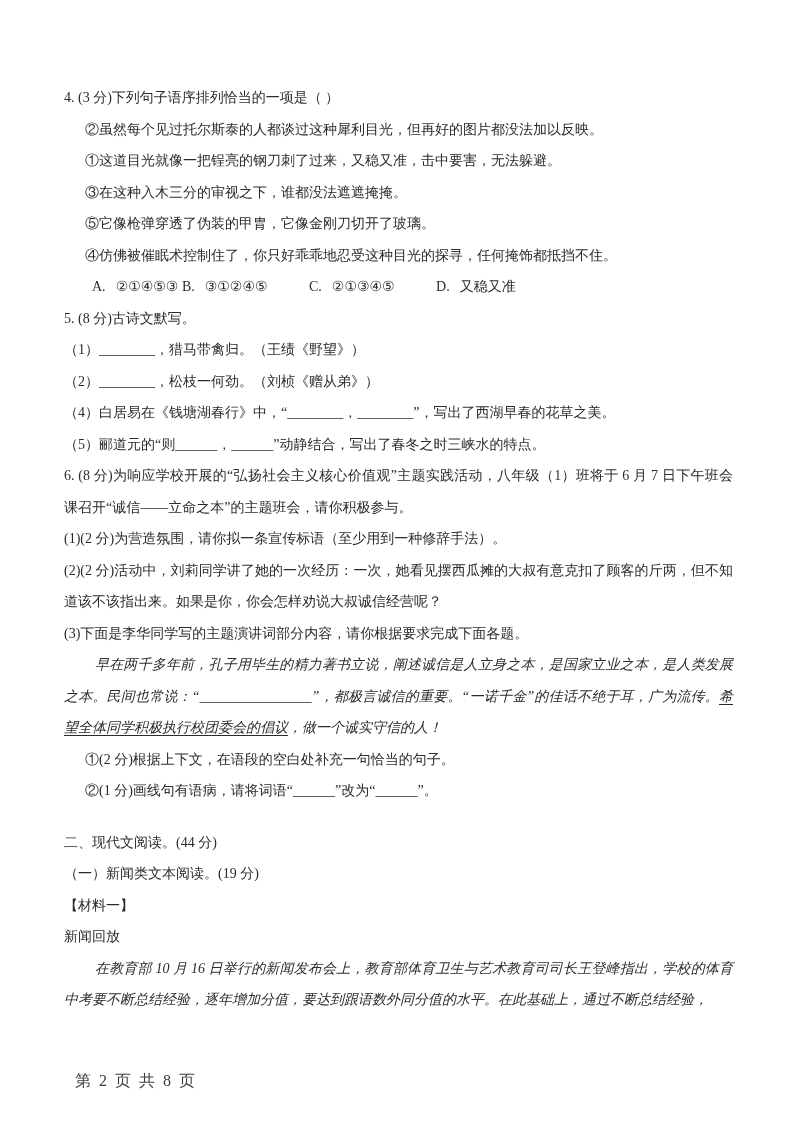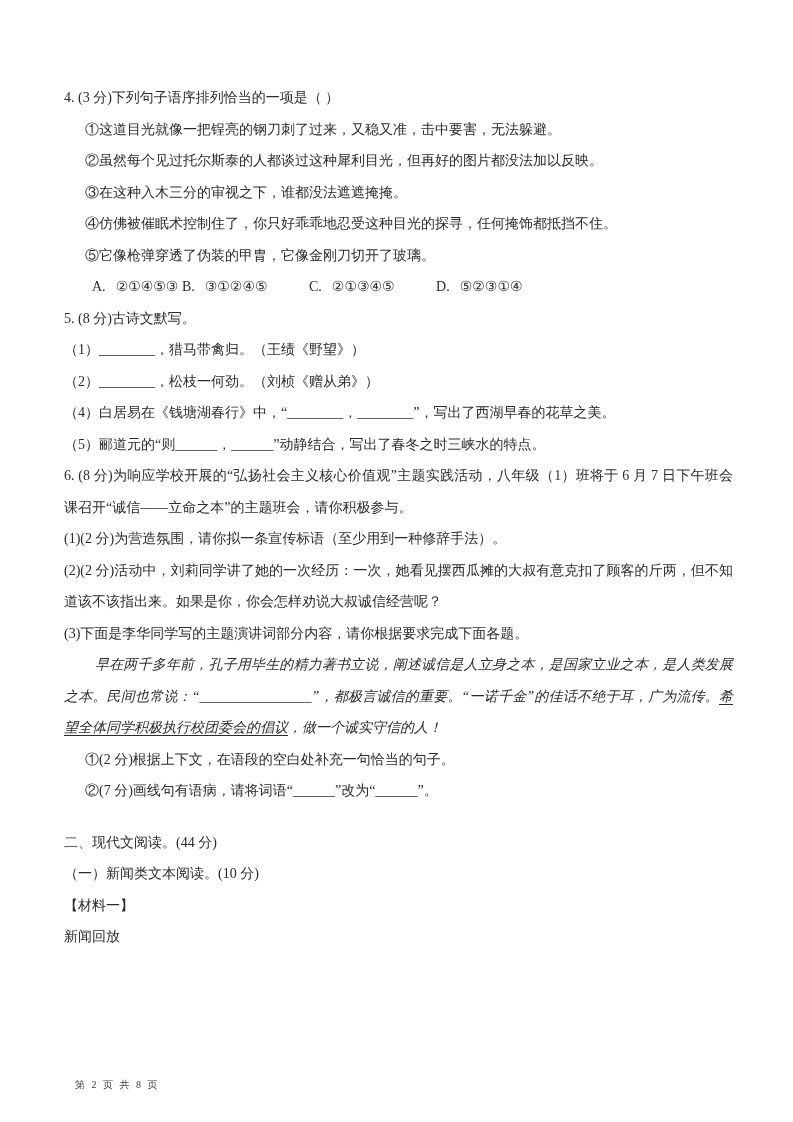--- a/index.html
+++ b/index.html
@@ -32,59 +32,60 @@
   .u { text-decoration: underline; text-underline-offset: 3px; }
   .opt { display: inline-block; white-space: nowrap; }
   .opt .opt-val { margin-left: 10px; }
   .opt-b { }
   .opt-c { margin-left: 38px; }
   .opt-d { margin-left: 38px; }
   .footer {
     position: absolute;
     left: 75px;
     bottom: 30px;
-    font-size: 10px;
+    font-size: 16px;
     color: #3d3d3d;
     letter-spacing: 2px;
   }
 </style>
 </head>
 <body>
 
 <div class="page">
   <div class="content">
 
     <p>4. (3 分)下列句子语序排列恰当的一项是（  ）</p>
+    <p class="indent1">②虽然每个见过托尔斯泰的人都谈过这种犀利目光，但再好的图片都没法加以反映。</p>
     <p class="indent1">①这道目光就像一把锃亮的钢刀刺了过来，又稳又准，击中要害，无法躲避。</p>
-    <p class="indent1">②虽然每个见过托尔斯泰的人都谈过这种犀利目光，但再好的图片都没法加以反映。</p>
     <p class="indent1">③在这种入木三分的审视之下，谁都没法遮遮掩掩。</p>
+    <p class="indent1">⑤它像枪弹穿透了伪装的甲胄，它像金刚刀切开了玻璃。</p>
     <p class="indent1">④仿佛被催眠术控制住了，你只好乖乖地忍受这种目光的探寻，任何掩饰都抵挡不住。</p>
-    <p class="indent1">⑤它像枪弹穿透了伪装的甲胄，它像金刚刀切开了玻璃。</p>
     <p class="opts">
       <span class="opt"><span>A.</span><span class="opt-val">②①④⑤③</span></span>
       <span class="opt opt-b"><span>B.</span><span class="opt-val">③①②④⑤</span></span>
       <span class="opt opt-c"><span>C.</span><span class="opt-val">②①③④⑤</span></span>
-      <span class="opt opt-d"><span>D.</span><span class="opt-val">⑤②③①④</span></span>
+      <span class="opt opt-d"><span>D.</span><span class="opt-val">又稳又准</span></span>
     </p>
 
     <p>5. (8 分)古诗文默写。</p>
     <p>（1）________，猎马带禽归。（王绩《野望》）</p>
     <p>（2）________，松枝一何劲。（刘桢《赠从弟》）</p>
     <p>（4）白居易在《钱塘湖春行》中，“________，________”，写出了西湖早春的花草之美。</p>
     <p>（5）郦道元的“则______，______”动静结合，写出了春冬之时三峡水的特点。</p>
 
     <p>6. (8 分)为响应学校开展的“弘扬社会主义核心价值观”主题实践活动，八年级（1）班将于 6 月 7 日下午班会课召开“诚信——立命之本”的主题班会，请你积极参与。</p>
     <p>(1)(2 分)为营造氛围，请你拟一条宣传标语（至少用到一种修辞手法）。</p>
     <p>(2)(2 分)活动中，刘莉同学讲了她的一次经历：一次，她看见摆西瓜摊的大叔有意克扣了顾客的斤两，但不知道该不该指出来。如果是你，你会怎样劝说大叔诚信经营呢？</p>
     <p>(3)下面是李华同学写的主题演讲词部分内容，请你根据要求完成下面各题。</p>
     <p class="kai first-indent"><span>早在两千多年前，孔子用毕生的精力著书立说，阐述诚信是人立身之本，是国家立业之本，是人类发展之本。民间也常说：“________________”，都极言诚信的重要。“一诺千金”的佳话不绝于耳，广为流传。</span><span class="u">希望全体同学积极执行校团委会的倡议</span><span>，做一个诚实守信的人！</span></p>
     <p class="indent1">①(2 分)根据上下文，在语段的空白处补充一句恰当的句子。</p>
-    <p class="indent1">②(7 分)画线句有语病，请将词语“______”改为“______”。</p>
+    <p class="indent1">②(1 分)画线句有语病，请将词语“______”改为“______”。</p>
 
     <p class="bold section-gap">二、现代文阅读。(44 分)</p>
-    <p class="bold">（一）新闻类文本阅读。(10 分)</p>
+    <p class="bold">（一）新闻类文本阅读。(19 分)</p>
     <p>【材料一】</p>
     <p class="center">新闻回放</p>
+    <p class="kai first-indent">在教育部 10 月 16 日举行的新闻发布会上，教育部体育卫生与艺术教育司司长王登峰指出，学校的体育中考要不断总结经验，逐年增加分值，要达到跟语数外同分值的水平。在此基础上，通过不断总结经验，</p>
 
   </div>
 
   <div class="footer">第 2 页 共 8 页</div>
 </div>
 
 </body></html>

